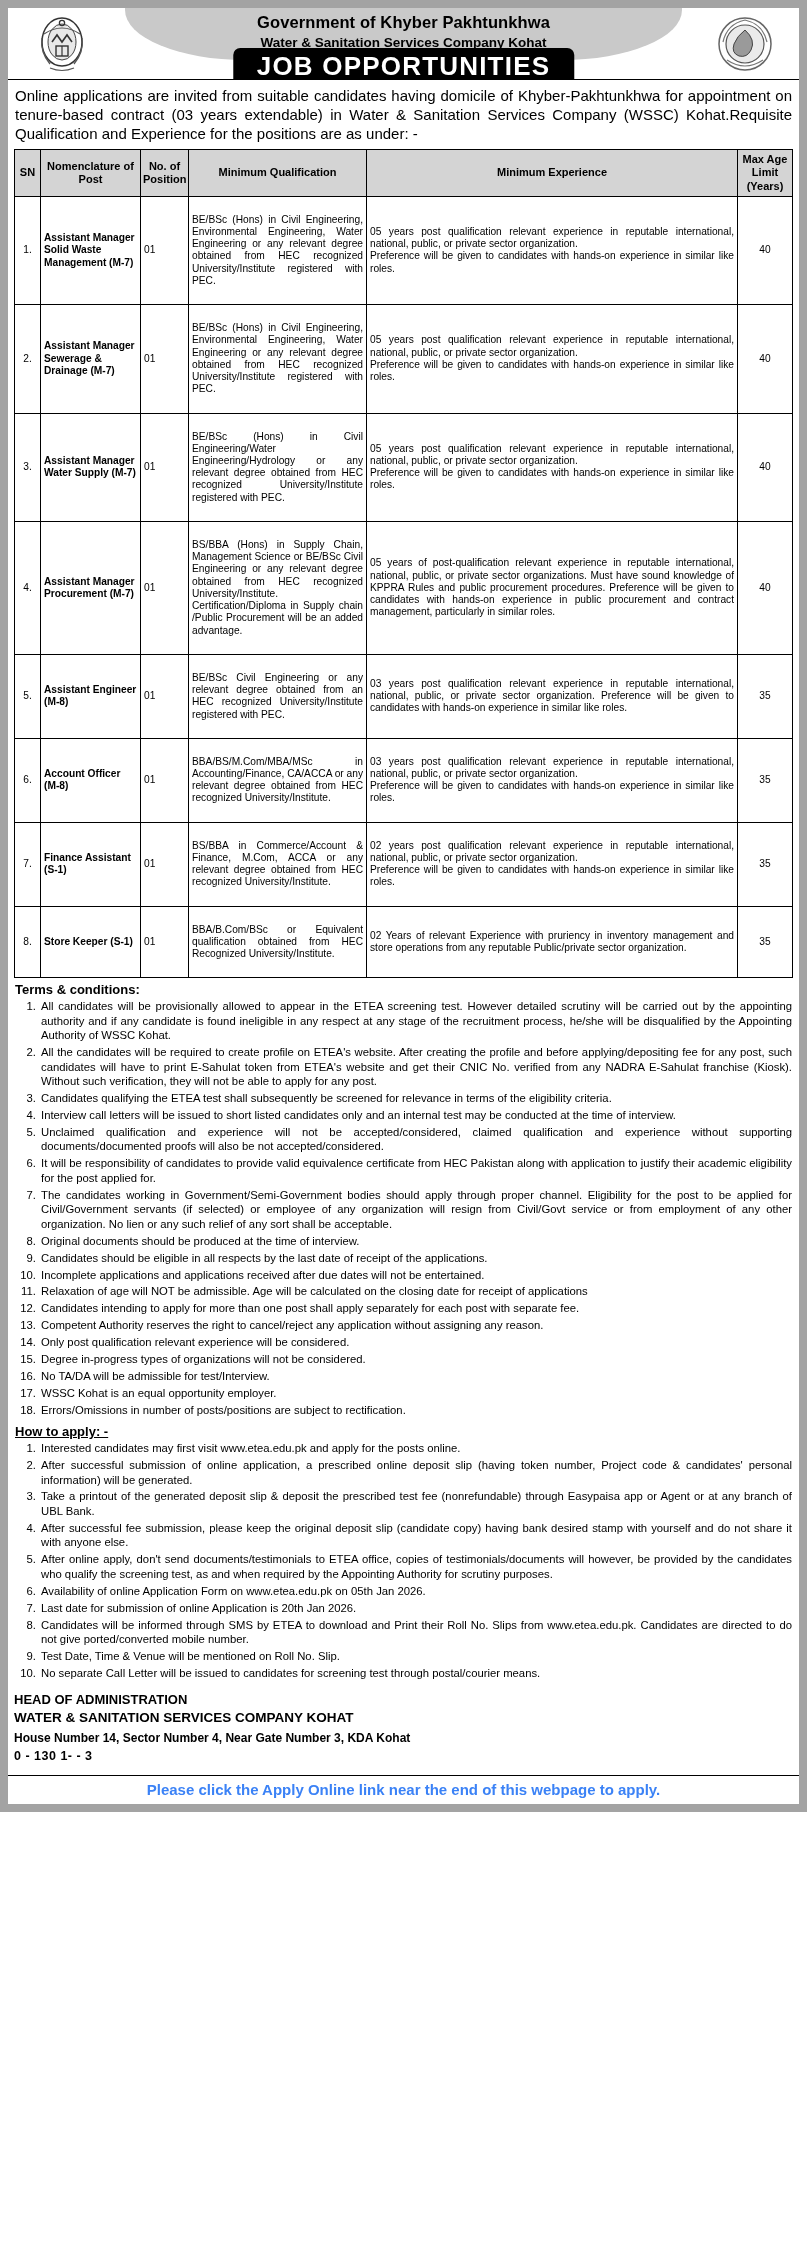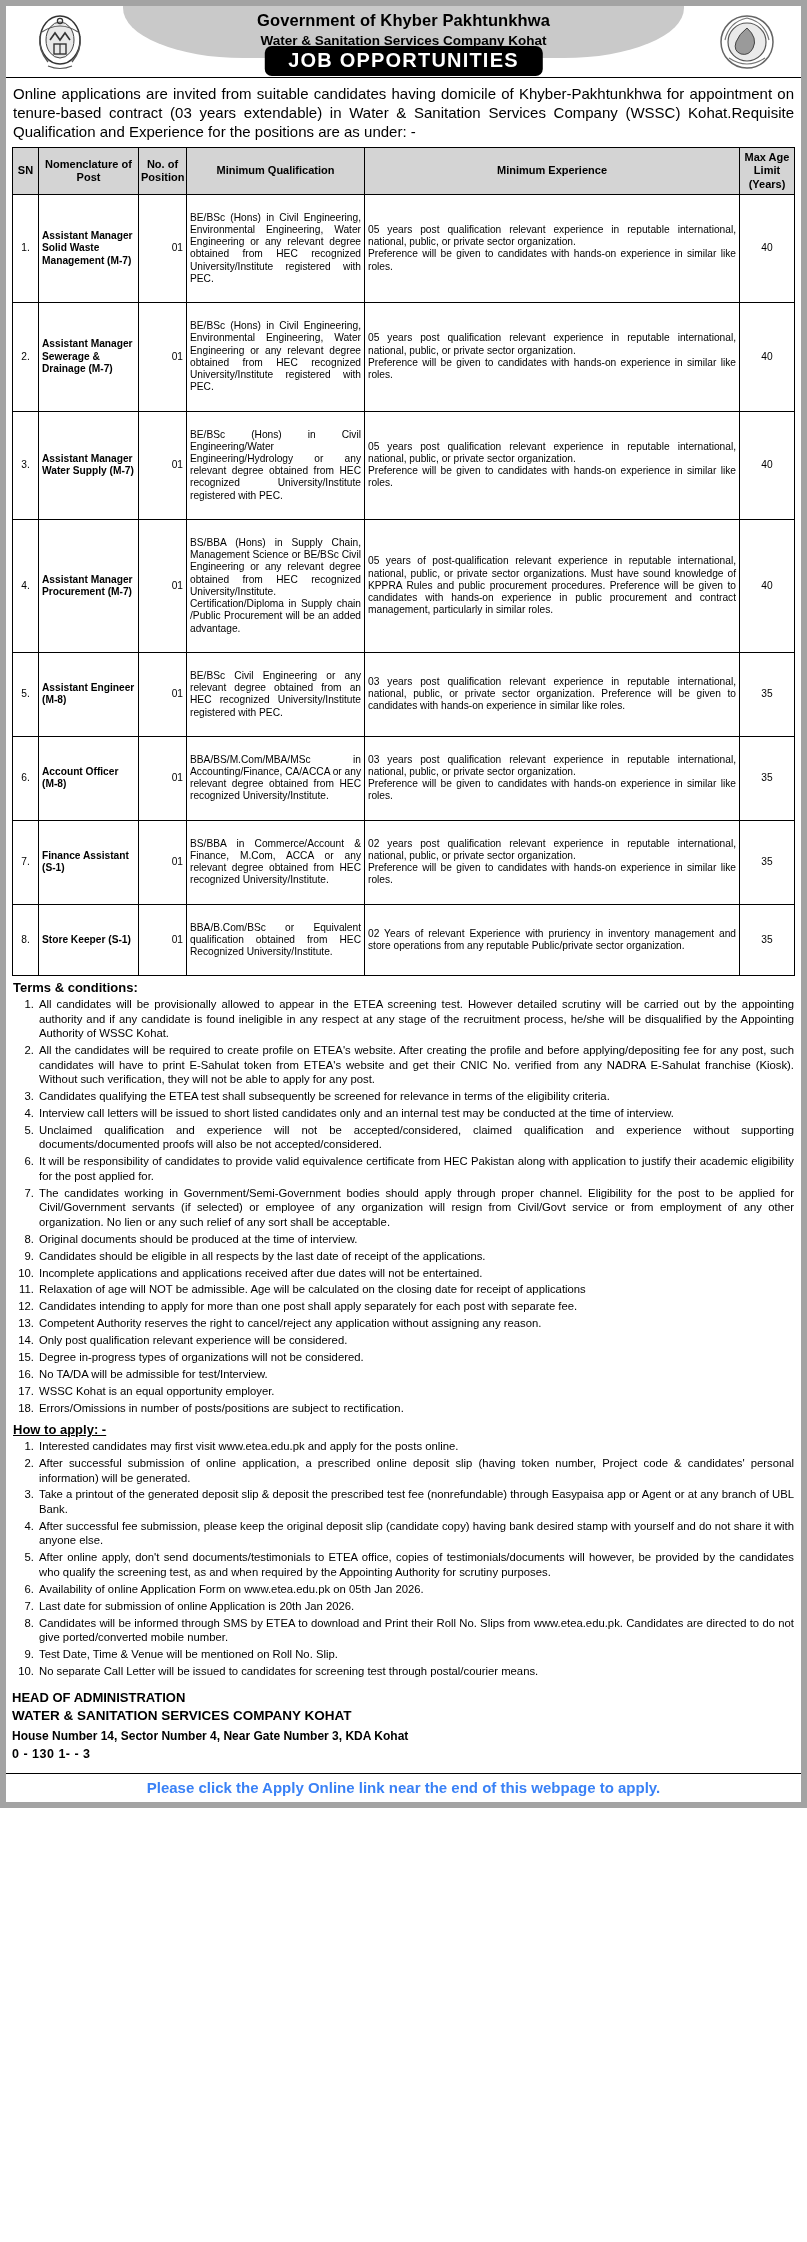--- a/index.html
+++ b/index.html
@@ -5,21 +5,21 @@
   * { box-sizing: border-box; }
   html, body { margin: 0; padding: 0; }
   body {
     width: 807px;
     background: #ffffff;
     font-family: "Liberation Sans", sans-serif;
     color: #000000;
   }
   .page {
     width: 807px;
-    border: 6px solid #a3a3a3;
+    border: 8px solid #a3a3a3;
     background: #fff;
     position: relative;
   }
 
   
   .header {
     position: relative;
     height: 72px;
     border-bottom: 1px solid #000;
     overflow: hidden;
@@ -46,21 +46,21 @@
     font-weight: bold;
     line-height: 1.3;
     margin-top: 1px;
   }
   .job-banner {
     position: absolute;
     left: 50%; transform: translateX(-50%);
     top: 40px;
     background: #000;
     color: #fff;
-    font-size: 20px;
+    font-size: 26px;
     font-weight: bold;
     letter-spacing: 1.2px;
     padding: 3px 24px 4px;
     border-radius: 7px;
     z-index: 4;
   }
   .crest { position: absolute; top: 4px; width: 64px; height: 64px; }
   .crest.left { left: 22px; }
   .crest.right { right: 22px; }
 
@@ -88,21 +88,21 @@
   }
   table.jobs thead th {
     background: #d4d4d4;
     font-weight: bold;
     text-align: center;
     font-size: 11px;
     padding: 3px 2px;
   }
   td.sn { text-align: center; width: 26px; font-size: 10.5px; }
   td.post { font-weight: bold; width: 100px; font-size: 10.4px; }
-  td.num { text-align: right; width: 48px; font-size: 10.5px; }
+  td.num { text-align: left; width: 48px; font-size: 10.5px; }
   td.qual { width: 178px; text-align: justify; }
   td.exp { text-align: justify; }
   td.age { text-align: center; width: 55px; font-size: 10.5px; }
   col.c-sn { width: 26px; }
   col.c-post { width: 100px; }
   col.c-num { width: 48px; }
   col.c-qual { width: 178px; }
   col.c-age { width: 55px; }
 
   

